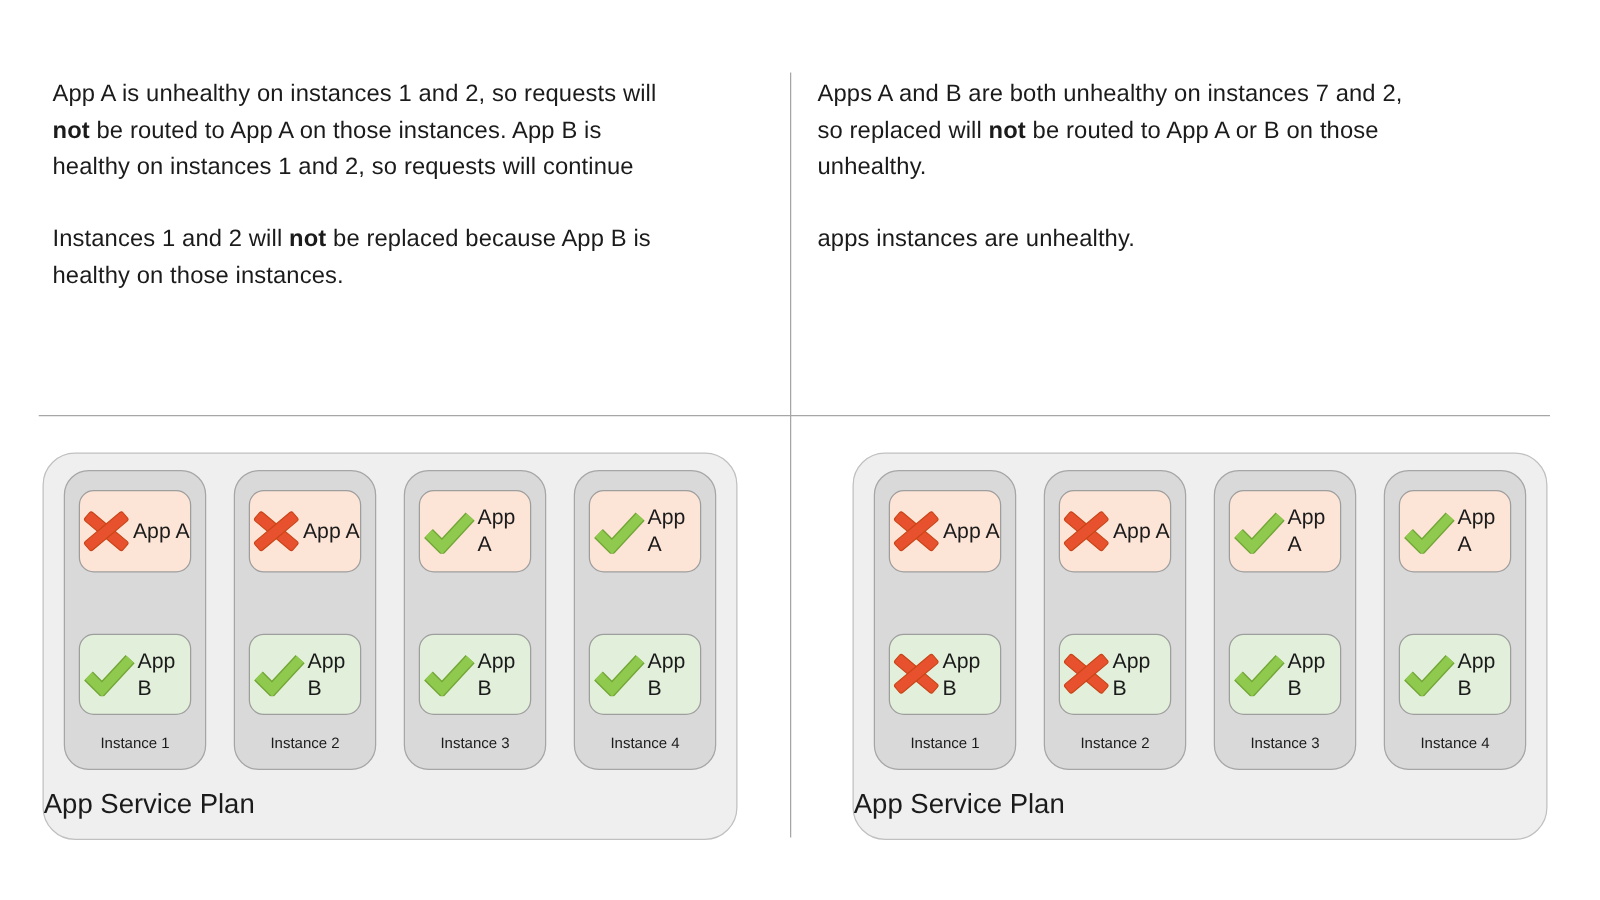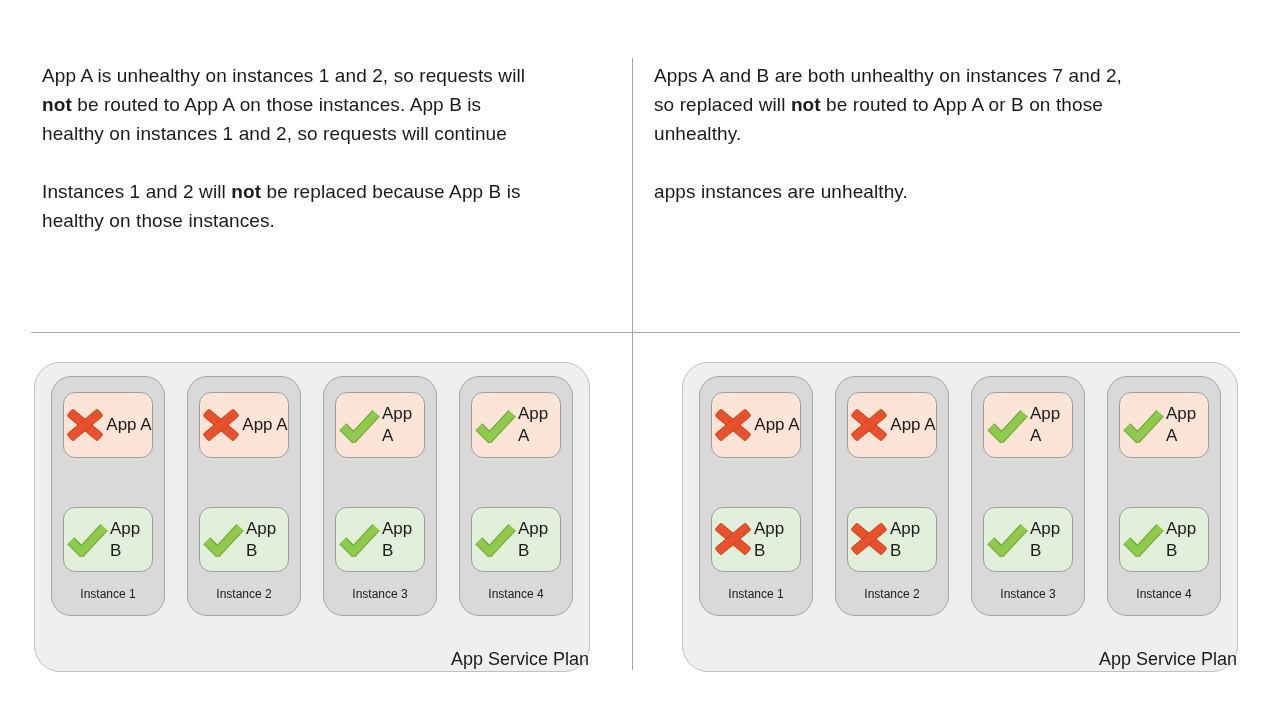--- a/index.html
+++ b/index.html
@@ -45,21 +45,21 @@
     height:73px;box-sizing:border-box;border-radius:12px;border:1px solid var(--c-app-border);
     margin-bottom:15px;display:flex;flex-direction:row;align-items:center;justify-content:center;
   }
   .app-box.app-a{background:var(--c-appa-fill);}
   .app-box.app-b{background:var(--c-appb-fill);margin-top:34px;}
   .app-box .icon{display:block;height:34px;margin-top:-2px;}
   .app-box .icon svg{display:block;margin:0 auto;}
   .app-label{font-size:17px;line-height:22px;margin-top:1px;}
   .instance-label{margin-top:auto;text-align:center;font-size:12px;padding-bottom:14px;}
   .plan-label{
-    position:absolute;left:0;right:0;bottom:1px;text-align:right;font-size:18px;
+    position:absolute;left:0;right:0;bottom:15px;text-align:left;font-size:22px;
   }
 </style>
 </head>
 <body>
 
 <div class="divider v"></div>
 <div class="divider h"></div>
 
 <div class="textblock left">
     <div class="paragraph">

